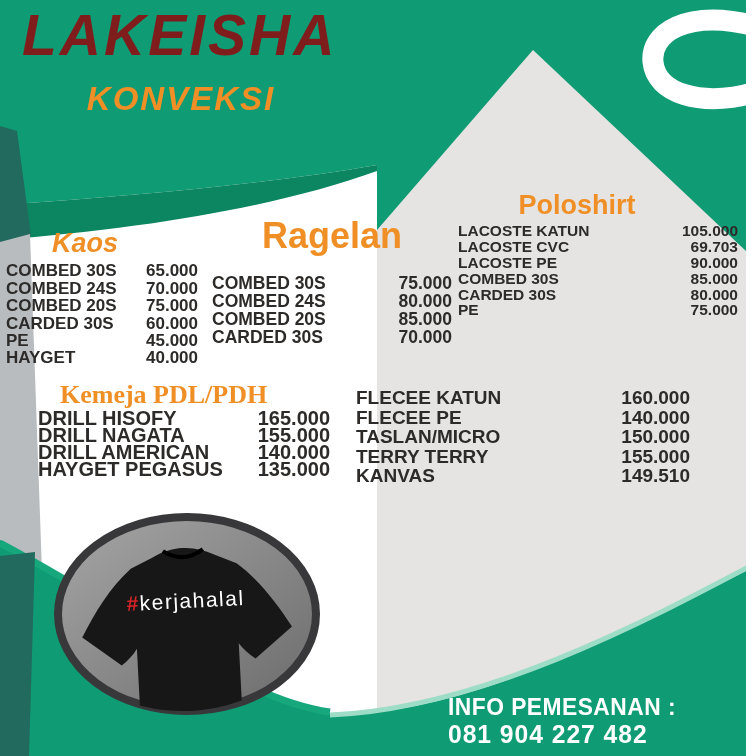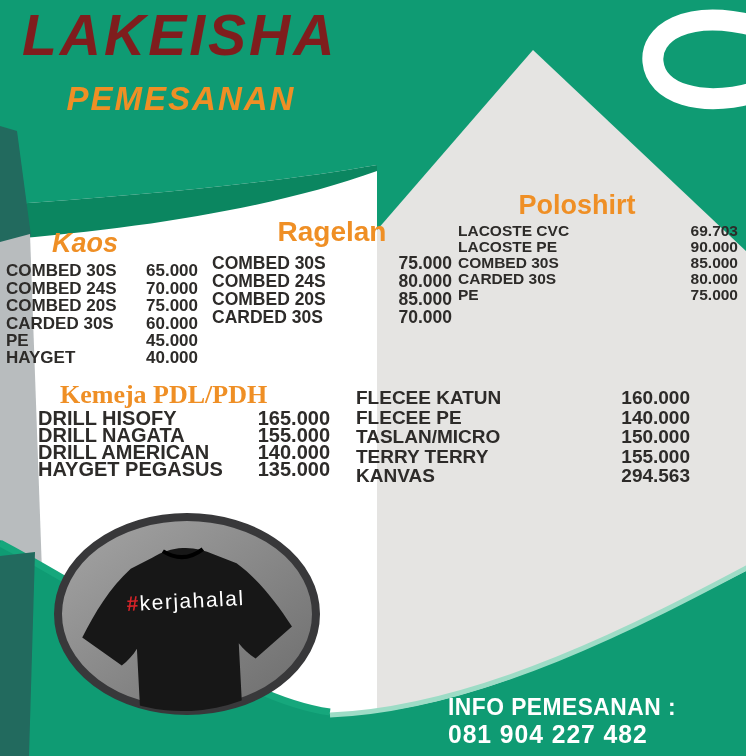--- a/index.html
+++ b/index.html
@@ -32,21 +32,21 @@
   .rows{width:100%;}
   .row{
     display:flex;justify-content:space-between;align-items:baseline;
     font-weight:bold;color:var(--text_dark);white-space:nowrap;
   }
   .sec-kaos{left:6px;top:229px;width:192px;}
   .sec-kaos .sec-title{font-size:27px;font-style:italic;padding-left:46px;margin-bottom:5px;}
   .sec-kaos .row{font-size:17px;line-height:17.4px;}
 
   .sec-ragelan{left:212px;top:217px;width:240px;}
-  .sec-ragelan .sec-title{font-size:28px;text-align:center;margin-bottom:8px;}
+  .sec-ragelan .sec-title{font-size:36px;text-align:center;margin-bottom:19px;}
   .sec-ragelan .row{font-size:17.5px;line-height:18px;}
 
   .sec-polo{left:458px;top:191px;width:280px;}
   .sec-polo .sec-title{font-size:27px;text-align:center;padding-right:42px;margin-bottom:4px;}
   .sec-polo .row{font-size:15.5px;line-height:15.8px;}
 
   .sec-kemeja{left:38px;top:381px;width:292px;}
   .sec-kemeja .sec-title{font-size:26px;padding-left:22px;margin-bottom:2px;font-family:Liberation Serif, serif;}
   .sec-kemeja .row{font-size:20px;line-height:17px;}
 
@@ -86,21 +86,21 @@
   <path d="M330,715 C480,709 645,622 756,563" style="fill:none;stroke:var(--mint,#9ddcc6);stroke-width:5;"></path>
 
   <path d="M0,556 L35,552 L29,756 L0,756 Z" style="fill:var(--teal_dark,#226a5e);"></path>
 
   <rect x="746" y="0" width="10" height="756" style="fill:#ffffff;"></rect>
 
   <path d="M756,26 C685,8 650,34 653,62 C656,93 700,108 756,92" style="fill:none;stroke:#ffffff;stroke-width:21;"></path>
 </svg>
 
 <div class="abs brand">LAKEISHA</div>
-<div class="abs brand-sub">PEMESANAN</div>
+<div class="abs brand-sub">KONVEKSI</div>
 
 <div class="section sec-kaos">
   <div class="sec-title">Kaos</div>
   <div class="rows">
       <div class="row">
         <span>COMBED 30S</span>
         <span>65.000</span>
       </div>
       <div class="row">
         <span>COMBED 24S</span>
@@ -144,20 +144,24 @@
         <span>CARDED 30S</span>
         <span>70.000</span>
       </div>
     </div>
 </div>
 
 <div class="section sec-polo">
   <div class="sec-title">Poloshirt</div>
   <div class="rows">
       <div class="row">
+        <span>LACOSTE KATUN</span>
+        <span>105.000</span>
+      </div>
+      <div class="row">
         <span>LACOSTE CVC</span>
         <span>69.703</span>
       </div>
       <div class="row">
         <span>LACOSTE PE</span>
         <span>90.000</span>
       </div>
       <div class="row">
         <span>COMBED 30S</span>
         <span>85.000</span>
@@ -208,21 +212,21 @@
       <div class="row">
         <span>TASLAN/MICRO</span>
         <span>150.000</span>
       </div>
       <div class="row">
         <span>TERRY TERRY</span>
         <span>155.000</span>
       </div>
       <div class="row">
         <span>KANVAS</span>
-        <span>294.563</span>
+        <span>149.510</span>
       </div>
     </div>
 </div>
 
 <svg class="abs" width="272" height="210" viewBox="0 0 272 210" style="left:52px;top:510px;">
   <defs>
     <linearGradient id="ovalGrad" x1="0" y1="0" x2="1" y2="1">
       <stop offset="0" stop-color="#a6a6a6"></stop>
       <stop offset="1" stop-color="#6b6b6b"></stop>
     </linearGradient>

